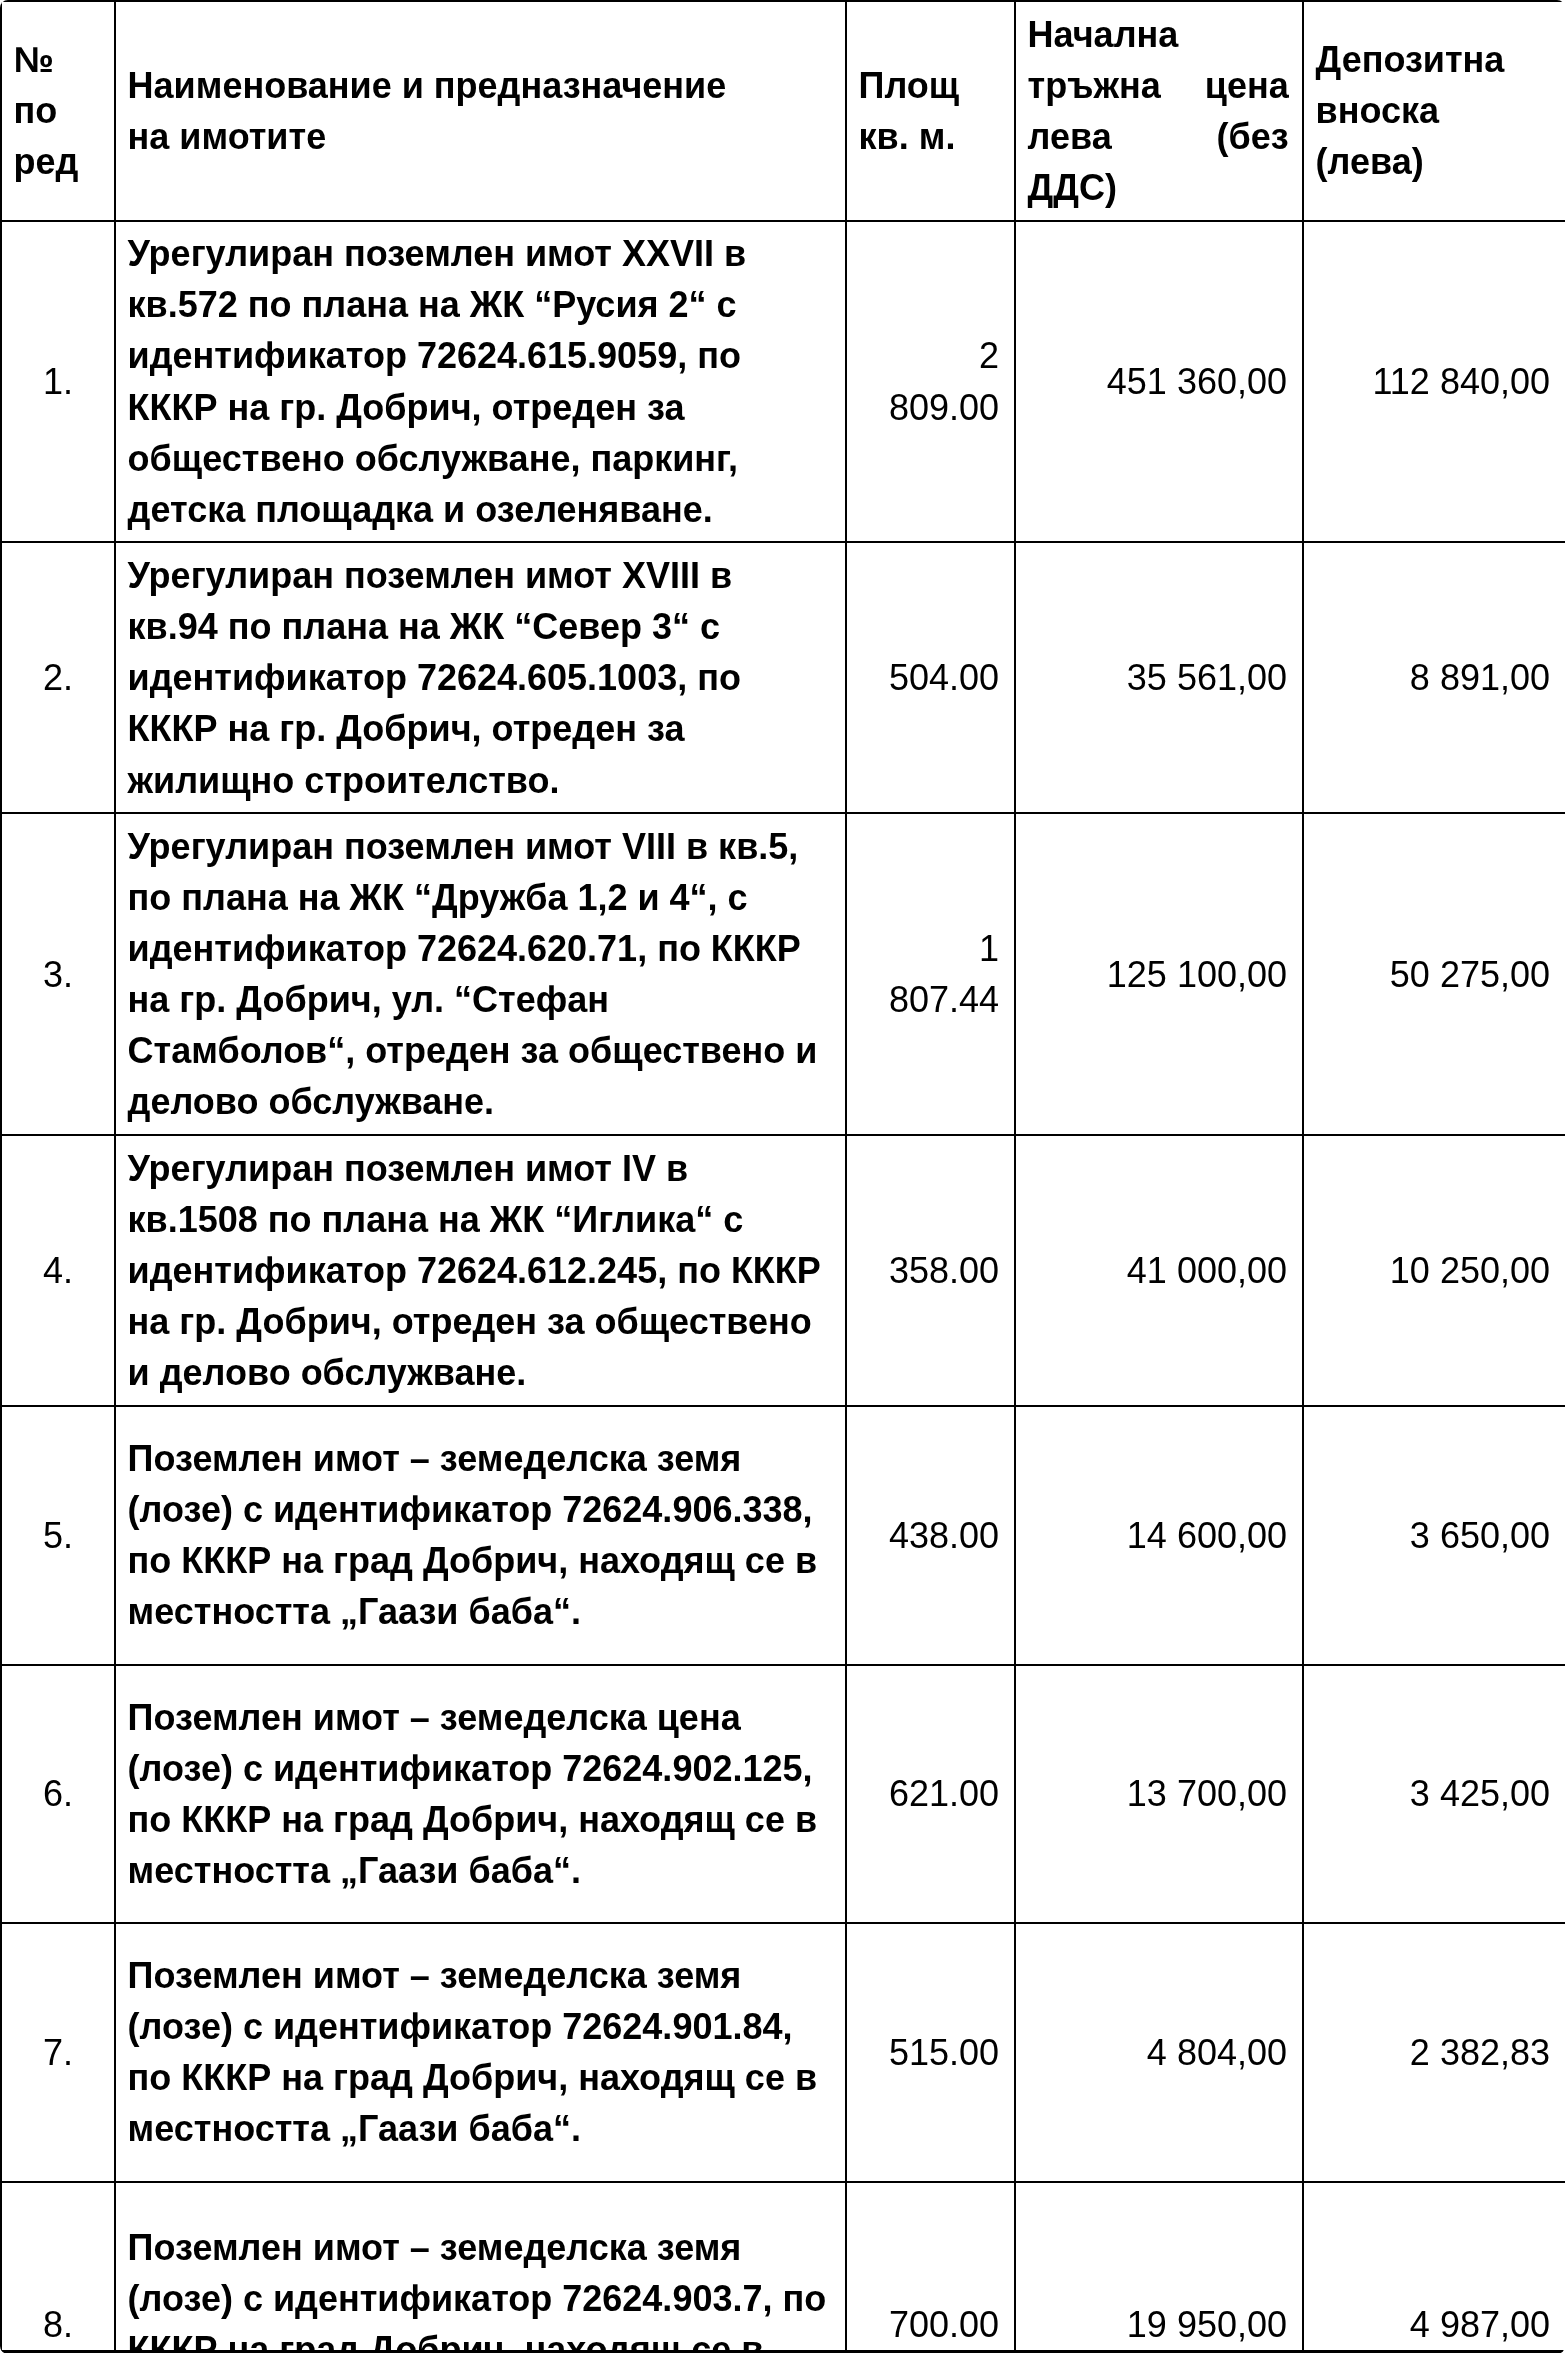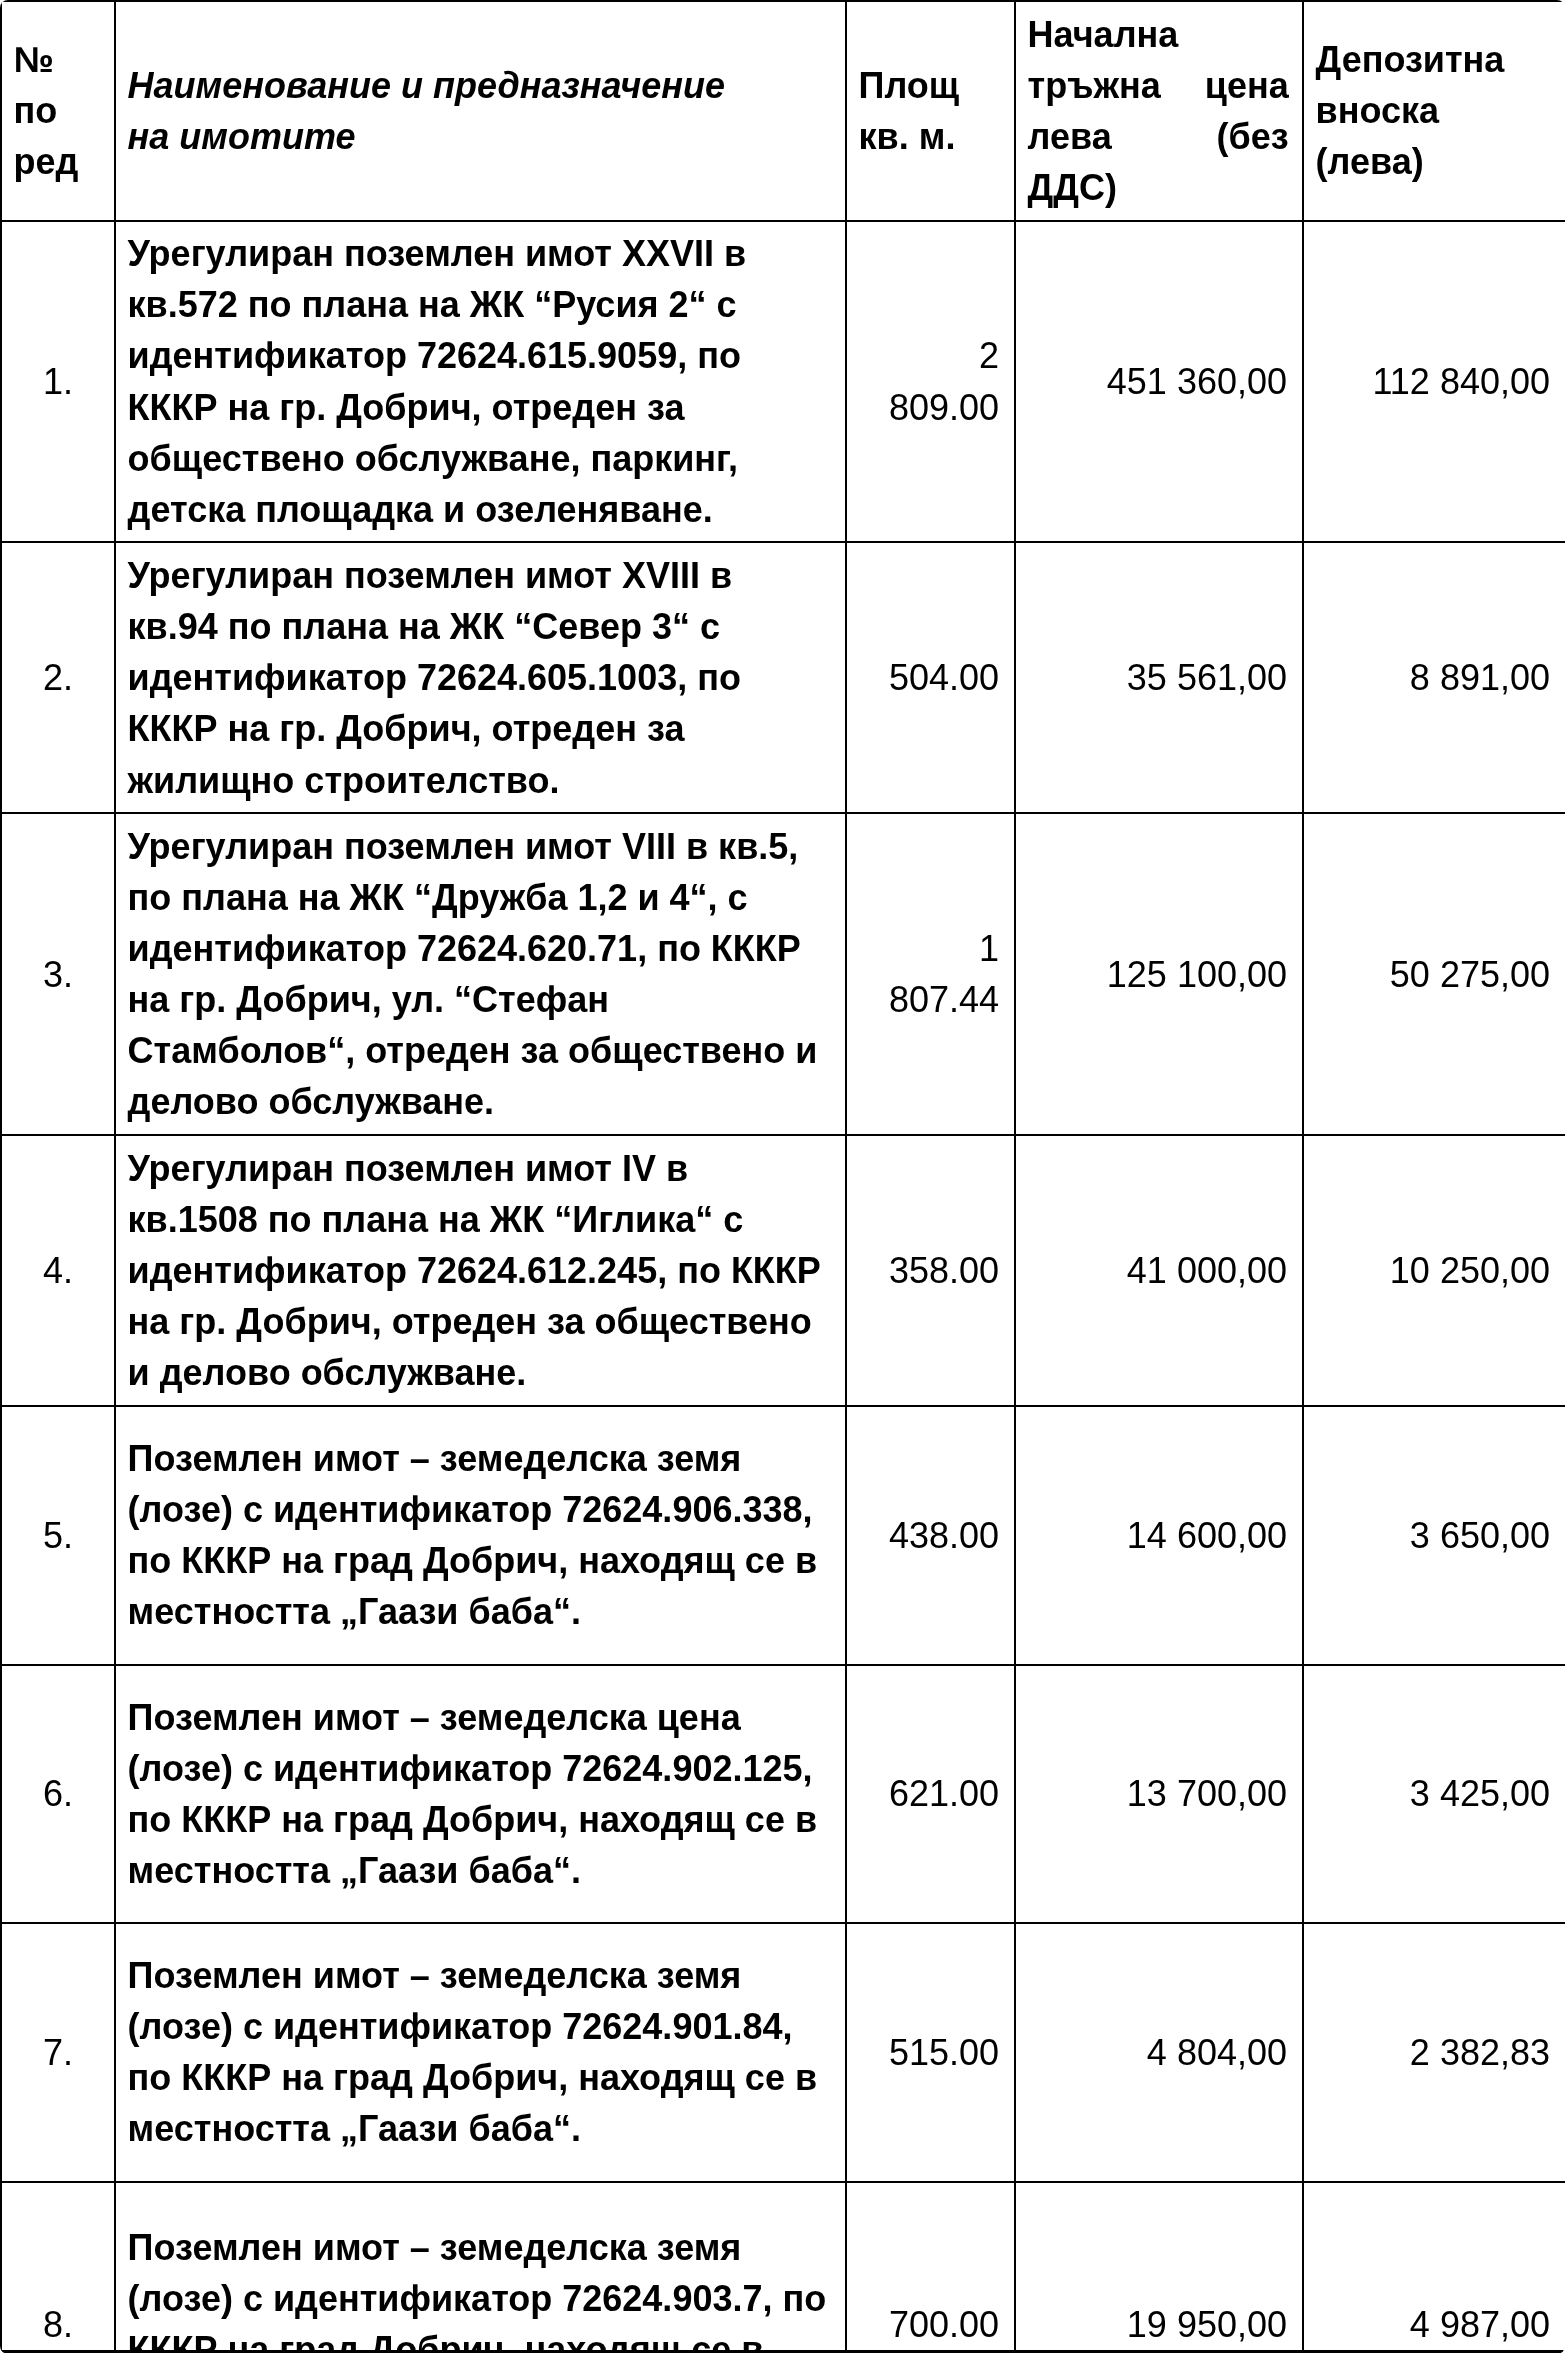--- a/index.html
+++ b/index.html
@@ -33,21 +33,21 @@
   .props tbody tr.r4{height:258px;}
   .props tbody tr.r5{height:259px;}
   .props tbody tr.r6{height:258px;}
   .props tbody tr.r7{height:259px;}
   .props tbody tr.r8{height:273px;vertical-align:top;}
   .props th{
     font-weight:bold;
     text-align:left;
     padding:6.6px 11.6px;
   }
-  th.h-name{padding-right:75px;font-style:italic;}
+  th.h-name{padding-right:75px;}
   th.h-price{text-align:justify;padding-right:13.3px;margin-left:36px;}
   td.cell-num{text-align:center;padding:5px 3.3px;}
   td.cell-name{text-align:left;padding:6.6px 18px 6.6px 11.6px;font-weight:bold;}
   td.cell-center{text-align:right;padding:5px 15px;}
   tr.r8 td{vertical-align:middle;padding-top:18px;}
   .bottom-crop-line{
     position:absolute;
     left:0;bottom:0;
     width:100%;height:4.1px;
     background:#000000;

